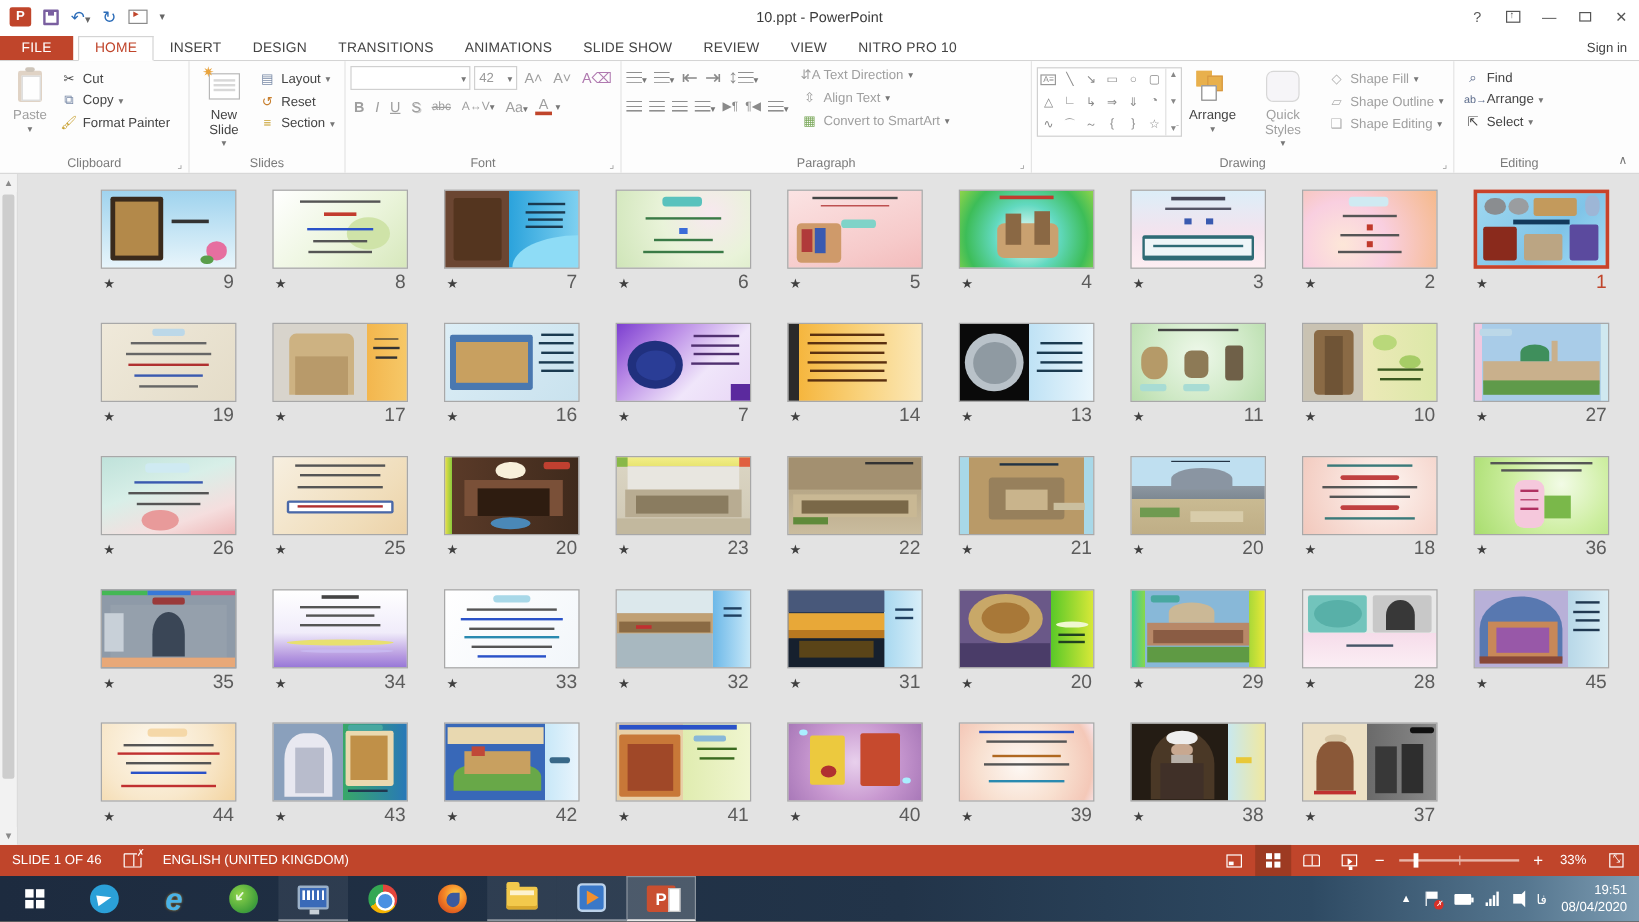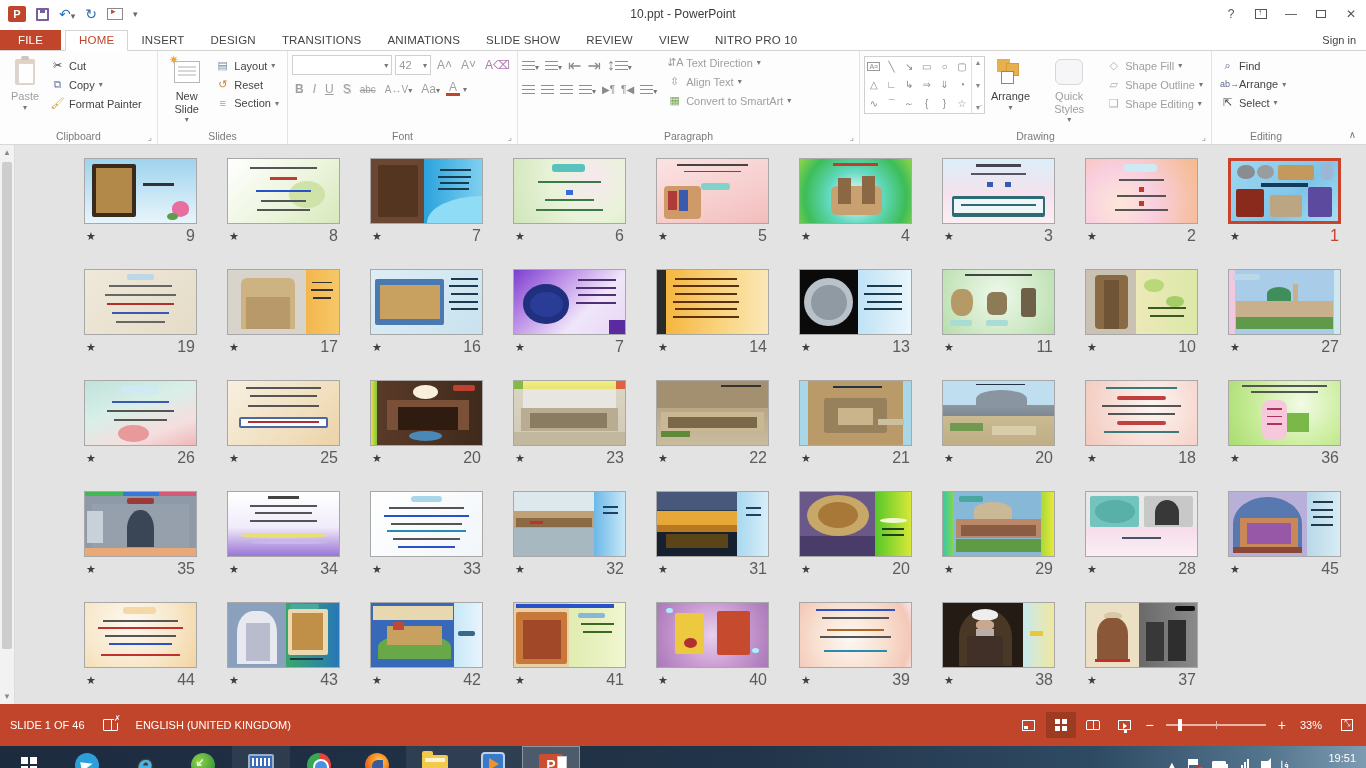--- a/index.html
+++ b/index.html
@@ -77,21 +77,21 @@
   .cell{width:113px;}
   .thumb{width:113px;height:66px;border:1px solid #a8a8a8;background:#fff;position:relative;overflow:hidden;}
   .thumb.sel{border:3px solid #C8432A;}
   .blk{position:absolute;}
   .cfoot{height:24px;display:flex;align-items:center;justify-content:space-between;padding:0 2px;}
   .star{font-size:11px;color:#3f3f3f;}
   .snum{font-size:16px;color:#5c5c5c;}
   .snum.sel{color:#C0452B;}
 
   
-  .statusbar{height:42px;background:#C0452B;display:flex;align-items:center;color:#fff;font-size:11px;}
+  .statusbar{height:26px;background:#C0452B;display:flex;align-items:center;color:#fff;font-size:11px;}
   .sb-left{display:flex;align-items:center;gap:18px;padding-left:10px;}
   .sb-right{margin-left:auto;display:flex;align-items:center;gap:2px;padding-right:4px;}
   .sb-ic{width:30px;height:26px;display:flex;align-items:center;justify-content:center;}
   .sb-ic.active{background:#9d3a22;}
   .vn-normal{width:13px;height:11px;border:1px solid #fff;position:relative;}
   .vn-normal:after{content:"";position:absolute;left:1px;bottom:1px;width:4px;height:3px;background:#fff;}
   .vn-sorter{width:12px;height:12px;background:linear-gradient(#fff,#fff) 0 0/5px 5px no-repeat,linear-gradient(#fff,#fff) 7px 0/5px 5px no-repeat,linear-gradient(#fff,#fff) 0 7px/5px 5px no-repeat,linear-gradient(#fff,#fff) 7px 7px/5px 5px no-repeat;}
   .vn-read{width:14px;height:10px;border:1px solid #fff;border-radius:2px 2px 0 0;position:relative;}
   .vn-read:after{content:"";position:absolute;left:6px;top:0;bottom:0;width:1px;background:#fff;}
   .vn-show{width:13px;height:10px;border:1px solid #fff;position:relative;}

